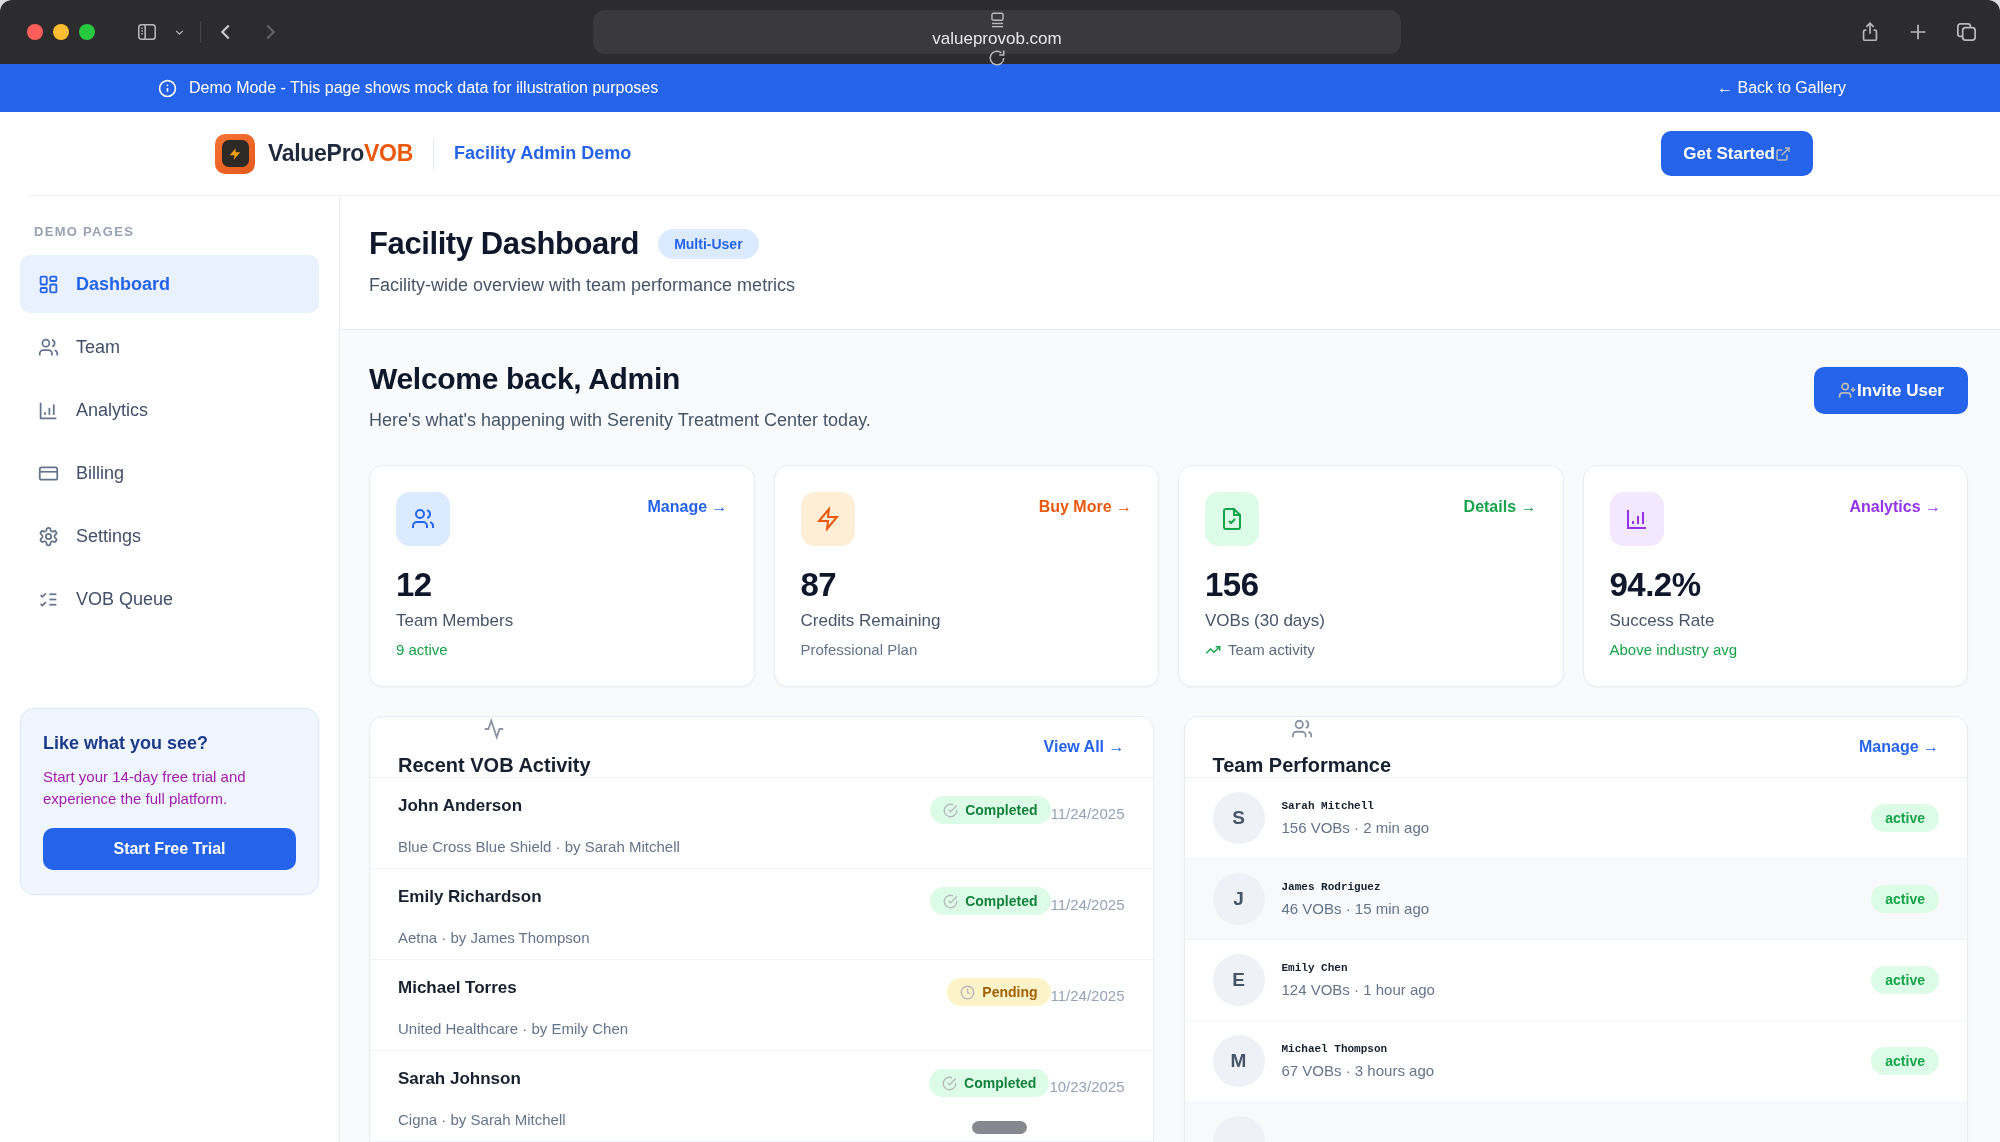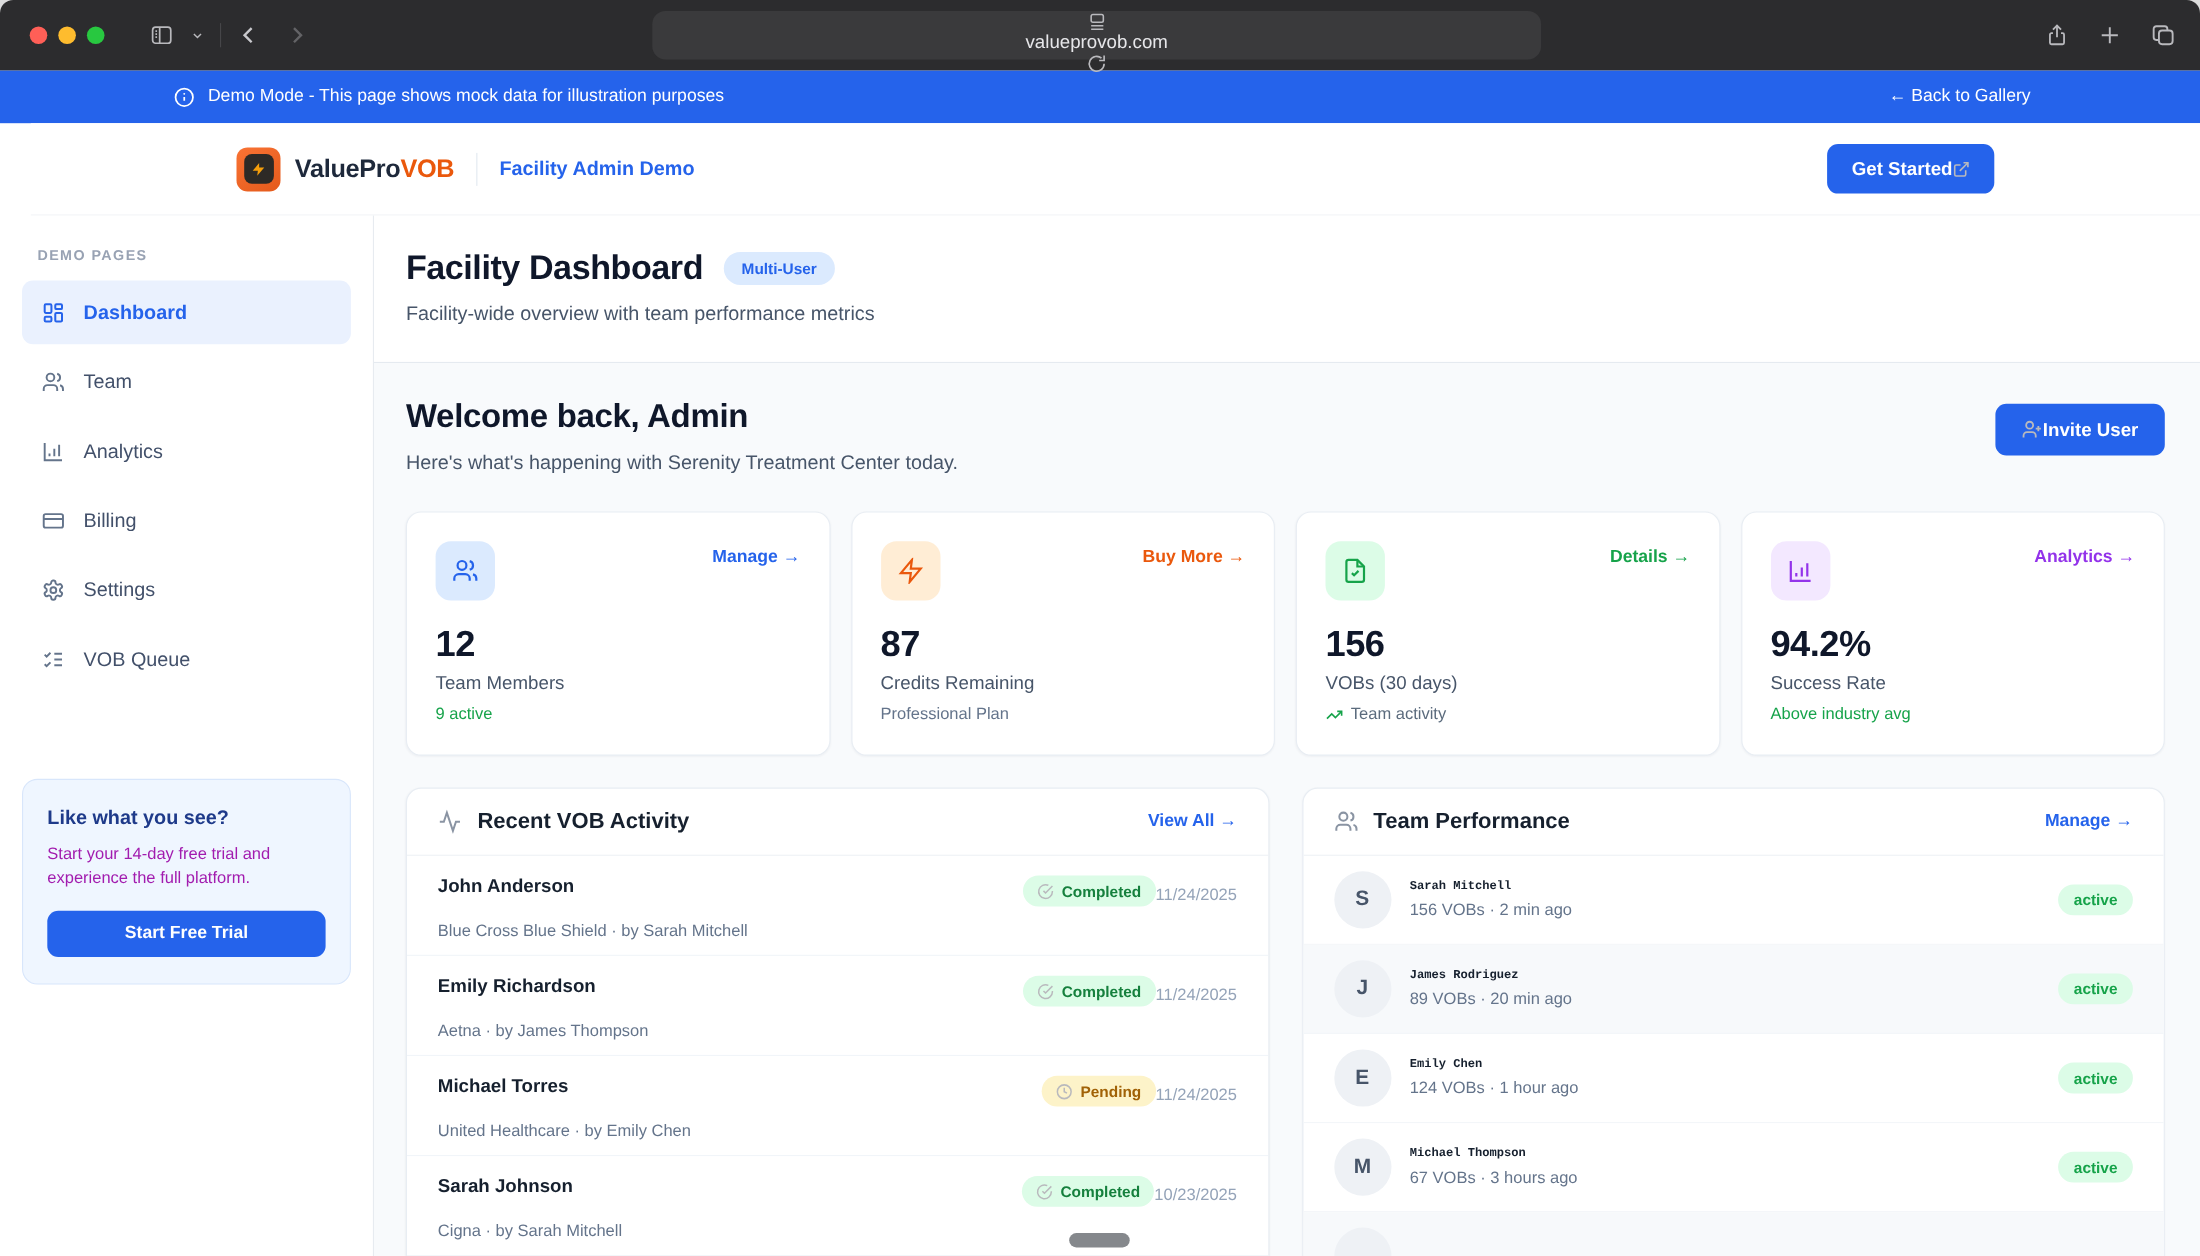--- a/index.html
+++ b/index.html
@@ -69,21 +69,21 @@
   .icon-box { width:54px; height:54px; border-radius:14px; display:flex; align-items:center; justify-content:center; }
   .stat-link { font-size:16px; font-weight:600; margin-top:6px; cursor:pointer; }
   .stat-value { font-size:33px; font-weight:800; color:#0f172a; margin-top:20px; letter-spacing:-0.5px; }
   .stat-label { font-size:17px; color:#475569; margin-top:7px; }
   .stat-sub { font-size:15px; margin-top:10px; display:flex; align-items:center; gap:7px; }
 
   
   .bottom { display:grid; grid-template-columns:1fr 1fr; gap:30px; margin-top:29px; }
   .panel { background:#fff; border:1px solid #e8edf3; border-radius:14px; overflow:hidden; height:560px; box-shadow:0 1px 2px rgba(15,23,42,.04); }
   .panel-head { height:61px; display:flex; align-items:center; padding:0 28px; border-bottom:1px solid #eef2f6; }
-  .panel-title { display:flex; align-items:center; gap:14px; font-size:20px; font-weight:bold; color:#16202e; }
+  .panel-title { display:flex; align-items:center; gap:14px; font-size:20px; font-weight:bold; color:#16202e;flex-direction:column; }
   .panel-title .pic { color:#8a94a3; display:flex; }
   .panel-link { margin-left:auto; color:#2563eb; font-size:16px; font-weight:600; cursor:pointer; }
 
   .act-row { display:flex; justify-content:space-between; padding:18px 28px 0; height:91px; border-bottom:1px solid #f1f5f9; }
   .act-name { font-size:17px; font-weight:600; color:#16202e; }
   .act-detail { font-size:15px; color:#64748b; margin-top:22px; }
   .act-right { text-align:right; display:flex; align-items:flex-start; }
   .status-badge { display:inline-flex; align-items:center; gap:7px; border-radius:999px; padding:6px 13px; font-size:14px; font-weight:600; }
   .st-completed { background:#dcfce7; color:#15803d; }
   .st-pending { background:#fdf3c9; color:#a16207; }
@@ -516,21 +516,21 @@
                 <div class="team-name">Sarah Mitchell</div>
                 <div class="team-detail">156 VOBs · 2 min ago</div>
               </div>
               <span class="active-pill">active</span>
             </div>
 
             <div class="team-row alt">
               <div class="avatar">J</div>
               <div>
                 <div class="team-name">James Rodriguez</div>
-                <div class="team-detail">89 VOBs · 20 min ago</div>
+                <div class="team-detail">46 VOBs · 15 min ago</div>
               </div>
               <span class="active-pill">active</span>
             </div>
 
             <div class="team-row">
               <div class="avatar">E</div>
               <div>
                 <div class="team-name">Emily Chen</div>
                 <div class="team-detail">124 VOBs · 1 hour ago</div>
               </div>

